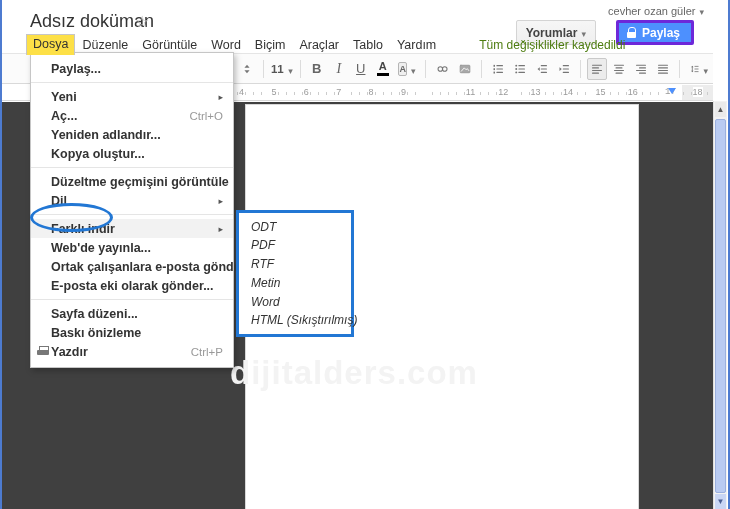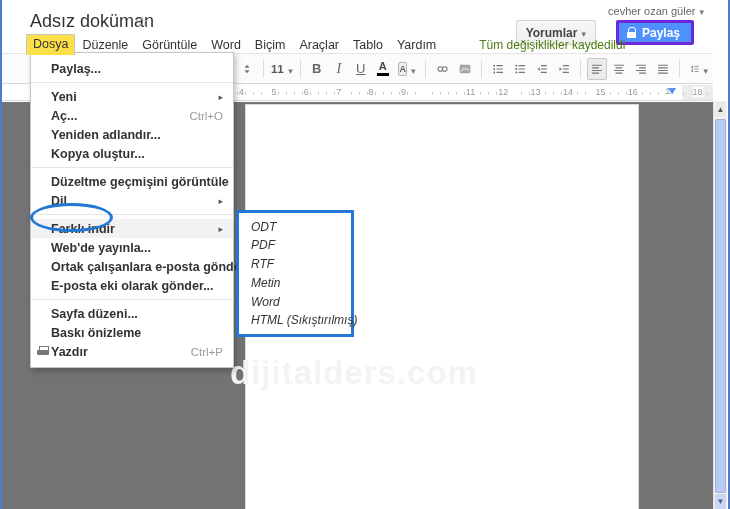--- a/index.html
+++ b/index.html
@@ -53,21 +53,21 @@
   svg.ticon .img-fg{stroke:#fff;stroke-width:1.2;}
 
   
   .ruler{position:absolute;top:85px;left:0;right:15px;height:16px;background:#fff;border-bottom:1px solid #d9d9d9;overflow:hidden;}
   .ruler-gray{position:absolute;top:0;bottom:0;left:680px;right:0;background:#ececec;}
   .ruler-ticks{position:absolute;left:228px;right:0;top:7px;height:3px;background:repeating-linear-gradient(90deg,transparent 0 7.2px,#ccc 7.2px 8.1px);}
   .ruler-num{position:absolute;top:2px;font-size:9px;color:#9a9a9a;background:inherit;}
   .ruler-marker{position:absolute;left:666px;top:3px;width:0;height:0;border-left:4px solid transparent;border-right:4px solid transparent;border-top:6px solid #4d90fe;cursor:pointer;}
 
   
-  .canvas{position:absolute;top:102px;left:0;right:15px;bottom:0;background:#737373;}
+  .canvas{position:absolute;top:102px;left:0;right:15px;bottom:0;background:#404040;}
   .page{position:absolute;left:243px;top:2px;width:394px;bottom:-10px;background:#fff;border:1px solid #d8d8d8;}
   .watermark{position:absolute;left:228px;top:252px;font-size:33px;font-weight:bold;letter-spacing:1px;color:#f3f3f3;white-space:nowrap;}
 
   
   .scrollbar{position:absolute;right:1px;top:101px;bottom:0;width:14px;background:#f2f2f2;border-left:1px solid #e0e0e0;}
   .scroll-btn{position:absolute;left:1px;right:1px;height:15px;display:flex;align-items:center;justify-content:center;font-size:8px;color:#555;background:#eaeaea;cursor:pointer;}
   .scroll-btn.up{top:1px;}
   .scroll-btn.up::before{content:"▲";}
   .scroll-btn.down{bottom:0;background:#c9d6f4;color:#4a5f94;}
   .scroll-btn.down::before{content:"▼";}

